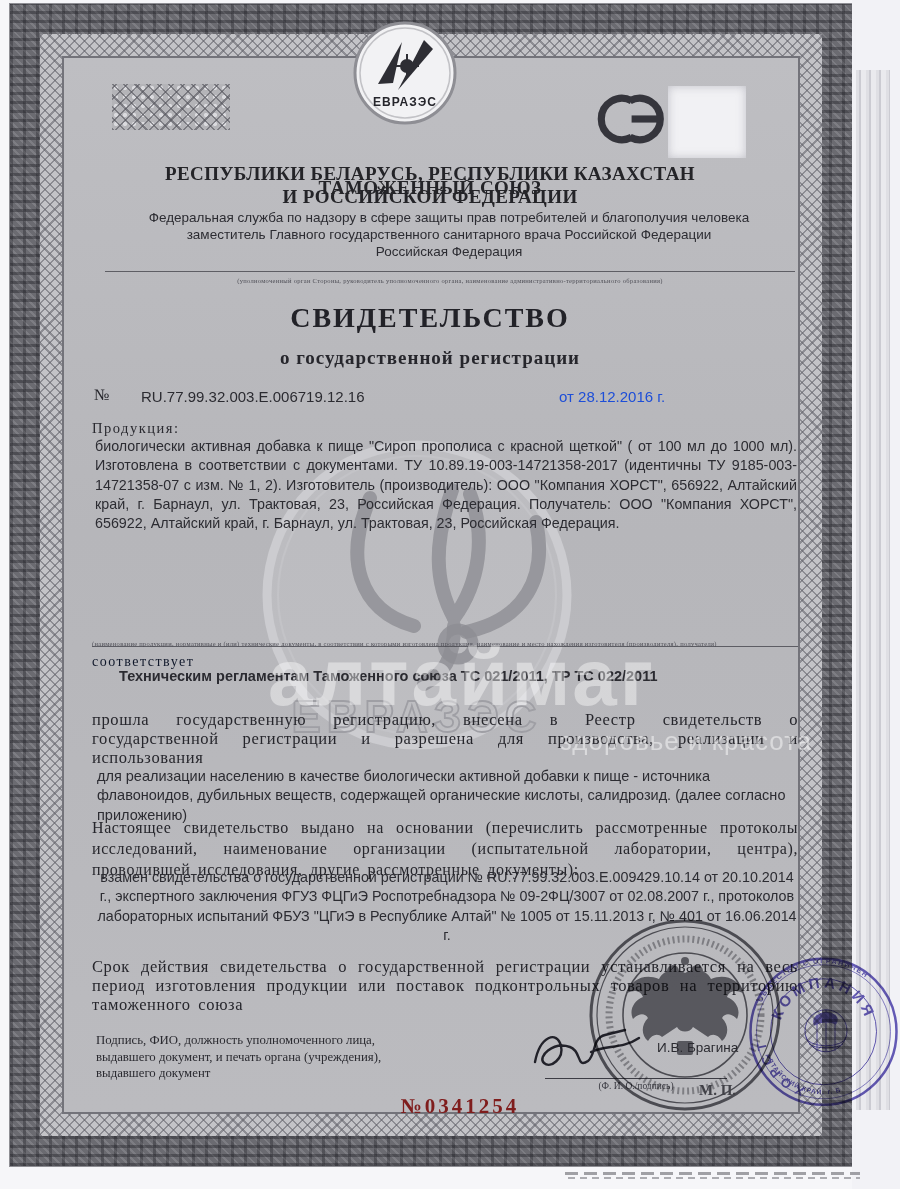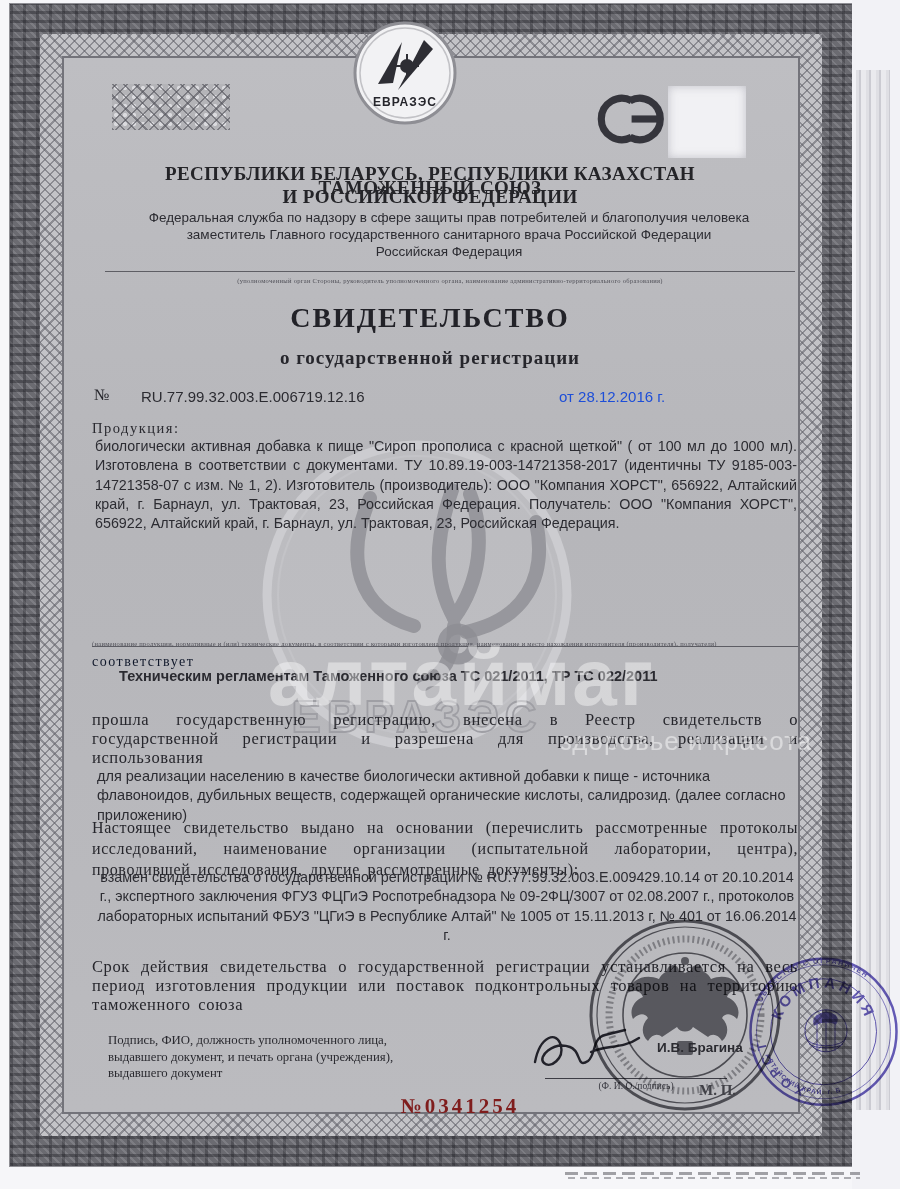--- a/index.html
+++ b/index.html
@@ -59,21 +59,21 @@
     word-spacing:6px;letter-spacing:.6px;z-index:3;}
   .para-sans{font-family:"Liberation Sans",sans-serif;color:#2c2c32;font-size:14.3px;
     line-height:19.3px;text-align:justify;z-index:3;}
 
   .wm-brand{font-family:"Liberation Sans",sans-serif;font-weight:bold;font-size:80px;
     color:rgba(255,255,255,.42);letter-spacing:3px;z-index:6;pointer-events:none;}
   .wm-tagline{font-family:"Liberation Sans",sans-serif;font-size:26px;
     color:rgba(255,255,255,.48);letter-spacing:1px;z-index:6;pointer-events:none;}
 
   .sig-caption{font-size:12.8px;line-height:16.5px;color:#2a2a30;white-space:pre-line;z-index:3;}
-  .sig-name{font-family:"Liberation Sans",sans-serif;font-size:13.5px;font-weight:bold;
+  .sig-name{font-family:"Liberation Sans",sans-serif;font-size:13.5px;font-weight:normal;
     color:#2b2b31;z-index:5;}
   .sig-line{border-top:1.2px solid #3c3c44;z-index:3;}
   .sig-line-label{font-size:9.5px;color:#3a3a42;z-index:3;text-align:center;}
 
   .blank-no{font-size:21px;font-weight:bold;color:#7f1d1d;letter-spacing:3px;z-index:3;}
 
   .dashes{height:7px;z-index:2;opacity:.8;
     background-image:
       repeating-linear-gradient(90deg,#8b8b91 0 13px, transparent 13px 19px),
       repeating-linear-gradient(90deg,#9a9aa0 0 7px, transparent 7px 12px);
@@ -169,21 +169,21 @@
 
 <div class="abs wm-brand" style="left:268px;top:632px;">алтаймаг</div>
 <div class="abs wm-tagline" style="left:560px;top:726px;">здоровье и красота</div>
 
 <div class="abs para-serif" style="left:92px;top:710px;width:706px;">прошла государственную регистрацию, внесена в Реестр свидетельств о государственной регистрации и разрешена для производства, реализации и использования</div>
 <div class="abs para-sans" style="left:97px;top:767px;width:690px;font-size:14.5px;text-align:left;">для реализации населению в качестве биологически активной добавки к пище - источника флавоноидов, дубильных веществ, содержащей органические кислоты, салидрозид. (далее согласно приложению)</div>
 <div class="abs para-serif" style="left:92px;top:817px;width:706px;font-size:16px;line-height:21px;word-spacing:3px;">Настоящее свидетельство выдано на основании (перечислить рассмотренные протоколы исследований, наименование организации (испытательной лаборатории, центра), проводившей исследования, другие рассмотренные документы):</div>
 <div class="abs para-sans" style="left:97px;top:868px;width:700px;text-align:center;">взамен свидетельства о государственной регистрации № RU.77.99.32.003.Е.009429.10.14 от 20.10.2014 г., экспертного заключения ФГУЗ ФЦГиЭ Роспотребнадзора № 09-2ФЦ/3007 от 02.08.2007 г., протоколов лабораторных испытаний ФБУЗ "ЦГиЭ в Республике Алтай" № 1005 от 15.11.2013 г, № 401 от 16.06.2014 г.</div>
 <div class="abs para-serif" style="left:92px;top:957px;width:706px;word-spacing:3px;">Срок действия свидетельства о государственной регистрации устанавливается на весь период изготовления продукции или поставок подконтрольных товаров на территорию таможенного союза</div>
 
-<div class="abs sig-caption serif" style="left:108px;top:1032px;">Подпись, ФИО, должность уполномоченного лица,
+<div class="abs sig-caption serif" style="left:96px;top:1032px;">Подпись, ФИО, должность уполномоченного лица,
 выдавшего документ, и печать органа (учреждения),
 выдавшего документ</div>
 
 <div class="abs" style="left:525px;top:1016px;z-index:4;">
   <svg width="135" height="64" viewBox="0 0 135 64">
     <path d="M10,46 C15,20 32,14 36,30 C39,42 26,53 19,47 C12,41 28,25 45,31 C57,35 51,53 63,45 C71,39 67,22 80,19 L100,14 M66,36 C80,29 98,33 114,22" fill="none" stroke="#22222a" stroke-width="2.4" stroke-linecap="round"></path>
   </svg>
 </div>
 
 <div class="abs sig-line" style="left:545px;top:1078px;width:182px;"></div>

